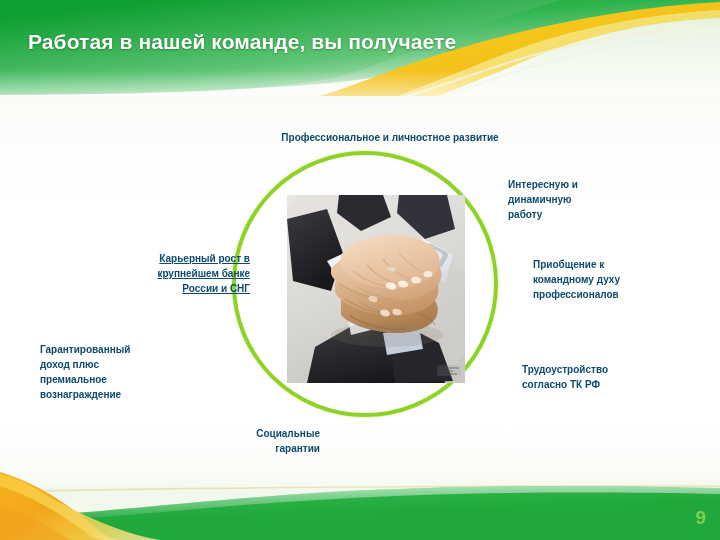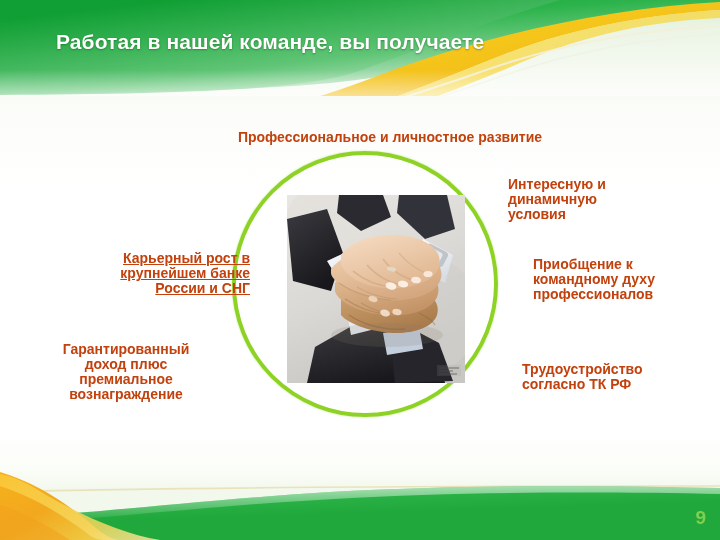--- a/index.html
+++ b/index.html
@@ -60,21 +60,20 @@
     position: absolute;
     left: 28px;
     top: 30px;
     font-size: 21px;
     font-weight: bold;
     color: #ffffff;
     letter-spacing: 0.1px;
     white-space: nowrap;
     text-shadow: 0 1px 2px rgba(0,80,0,0.38), 0 0 1px rgba(0,70,0,0.3);
     z-index: 5;
-    margin-left: 28px;
   }
 
   
   .footer-band {
     position: absolute;
     left: 0;
     top: 444px;
     width: 720px;
     height: 96px;
     overflow: hidden;
@@ -110,34 +109,34 @@
     width: 178px;
     height: 188px;
     overflow: hidden;
     background: #d9d7d2;
   }
   .photo svg { display: block; }
 
   
   .label {
     position: absolute;
-    color: #c2410c;
+    color: #0c4a6e;
     font-weight: bold;
-    font-size: 14px;
+    font-size: 10px;
     line-height: 15px;
     white-space: pre-line;
   }
   .label.right { text-align: left; }
   .label.left  { text-align: right; }
   .label.center{ text-align: center; }
 
   #lbl-top      { left: 225px; top: 130px; width: 330px; text-align: center; }
   #lbl-training { left: 50px;  top: 178px; width: 200px; text-align: right; }
   #lbl-career   { left: 30px;  top: 251px; width: 220px; text-align: right; text-decoration: underline; }
-  #lbl-income   { left: 16px;  top: 342px; width: 220px; text-align: center; }
+  #lbl-income   { left: 40px;  top: 342px; width: 220px; text-align: left; }
   #lbl-social   { left: 140px; top: 426px; width: 180px; text-align: right; }
 
   #lbl-dynamic  { left: 508px; top: 177px; width: 200px; text-align: left; }
   #lbl-team     { left: 533px; top: 257px; width: 190px; text-align: left; }
   #lbl-labor    { left: 522px; top: 342px; width: 190px; text-align: left; margin-top: 20px; }
   #lbl-modern   { left: 385px; top: 426px; width: 300px; text-align: left; }
 </style>
 </head>
 <body>
 
@@ -319,24 +318,26 @@
 
   <div class="label left" id="lbl-career">Карьерный рост в
 крупнейшем банке
 России и СНГ</div>
 
   <div class="label left" id="lbl-income">Гарантированный
 доход плюс
 премиальное
 вознаграждение</div>
 
+  <div class="label left" id="lbl-social">Социальные
+гарантии</div>
 
   <div class="label right" id="lbl-dynamic">Интересную и
 динамичную
-условия</div>
+работу</div>
 
   <div class="label right" id="lbl-team">Приобщение к
 командному духу
 профессионалов</div>
 
   <div class="label right" id="lbl-labor">Трудоустройство
 согласно ТК РФ</div>
 
 
   <div class="footer-band">

